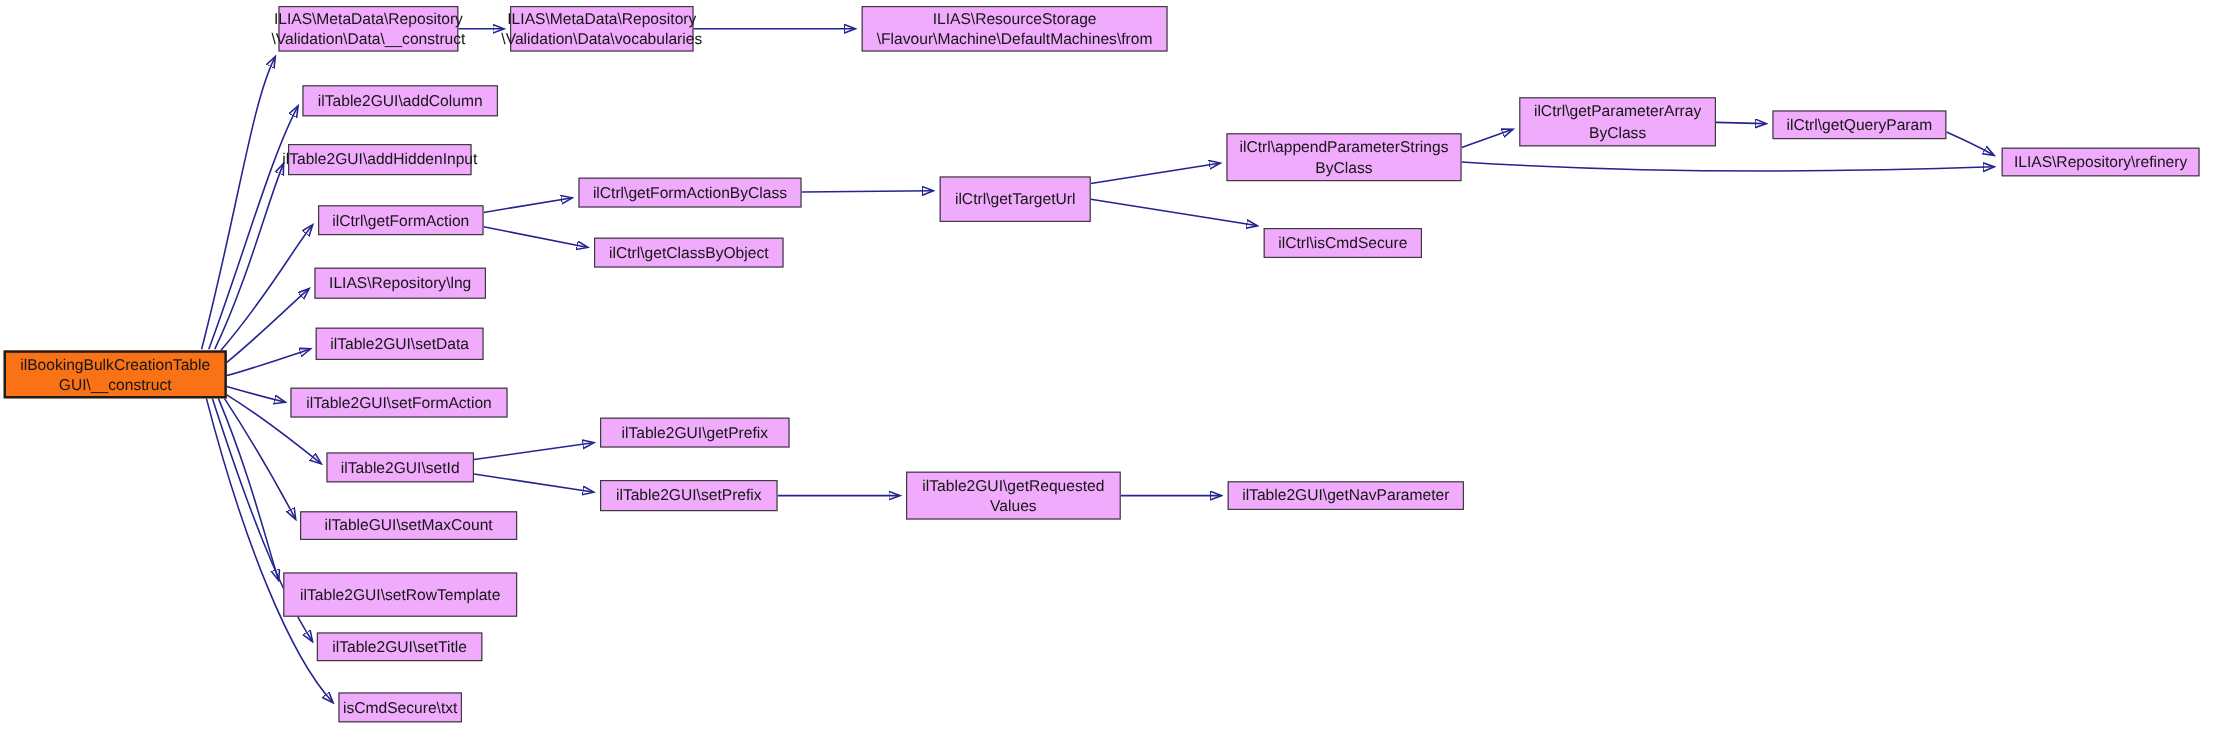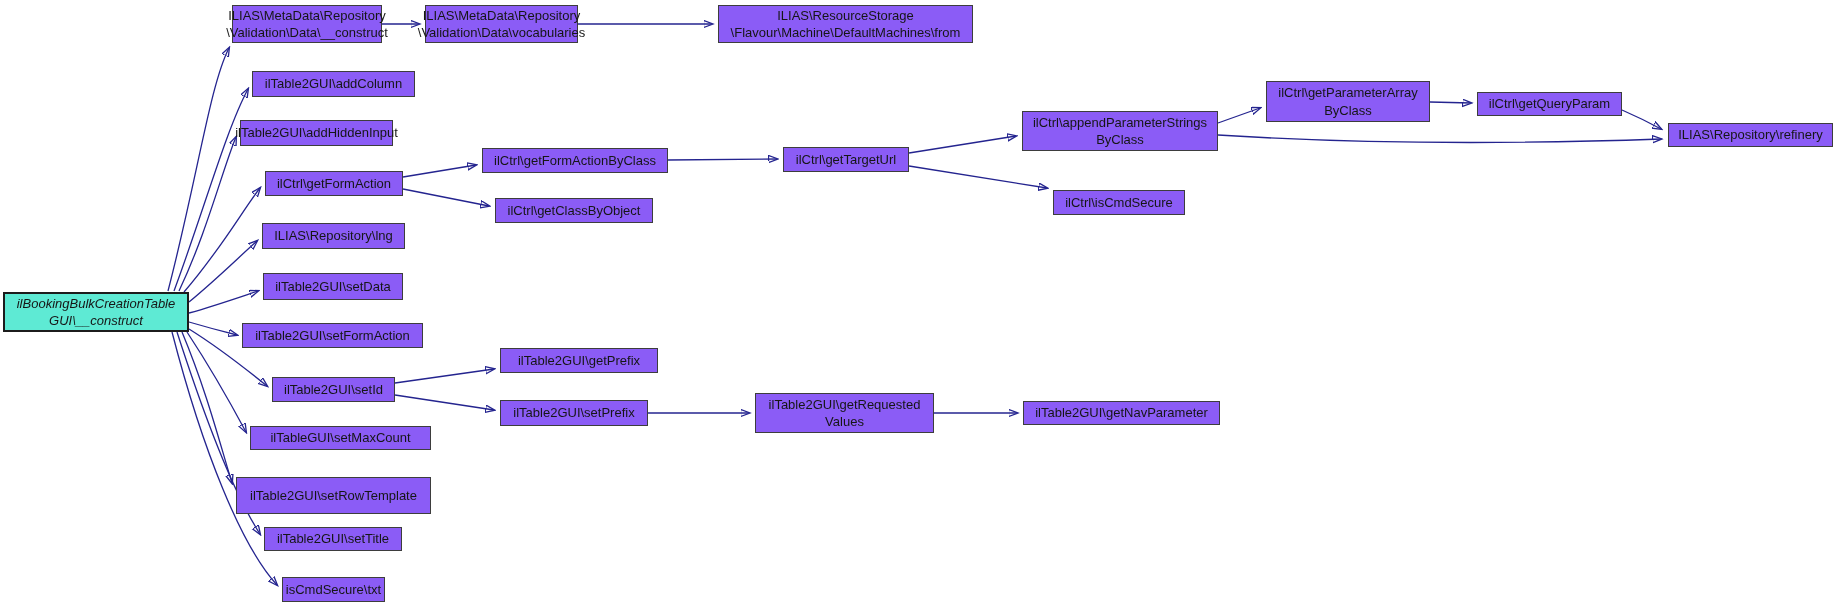--- a/index.html
+++ b/index.html
@@ -18,33 +18,32 @@
     pointer-events: none;
   }
   .edge-layer path { fill: none; stroke: #24248f; stroke-width: 1.3; }
   .node {
     position: absolute;
     box-sizing: border-box;
     display: flex;
     align-items: center;
     justify-content: center;
     text-align: center;
-    background: #8b5cf6;
+    background: #f0abfc;
     border: 1.4px solid #3d3d3d;
     color: #161616;
     font-size: 13px;
     line-height: 1.32;
     white-space: pre-line;
     cursor: pointer;
     z-index: 2;
   }
   .node.main {
-    background: #5eead4;
+    background: #f97316;
     border: 2px solid #1c1c1c;
-    font-style: italic;
   }
 </style>
 </head>
 <body>
 
 <div class="canvas">
 
   <svg class="edge-layer" width="1844" height="610" viewBox="0 0 1844 610" xmlns="http://www.w3.org/2000/svg">
     <defs>
       <marker id="arrowhead" markerWidth="11" markerHeight="9" refX="8.5" refY="4" orient="auto" markerUnits="userSpaceOnUse">
@@ -90,21 +89,21 @@
   <div class="node" style="left:425px;  top:5px;   width:153px; height:38px">ILIAS\MetaData\Repository
 \Validation\Data\vocabularies</div>
   <div class="node" style="left:718px;  top:5px;   width:255px; height:38px">ILIAS\ResourceStorage
 \Flavour\Machine\DefaultMachines\from</div>
 
   <div class="node" style="left:252px;  top:71px;  width:163px; height:26px">ilTable2GUI\addColumn</div>
   <div class="node" style="left:240px;  top:120px; width:153px; height:26px">ilTable2GUI\addHiddenInput</div>
   <div class="node" style="left:265px;  top:171px; width:138px; height:25px">ilCtrl\getFormAction</div>
   <div class="node" style="left:482px;  top:148px; width:186px; height:25px">ilCtrl\getFormActionByClass</div>
   <div class="node" style="left:495px;  top:198px; width:158px; height:25px">ilCtrl\getClassByObject</div>
-  <div class="node" style="left:783px;  top:147px; width:126px; height:25px">ilCtrl\getTargetUrl</div>
+  <div class="node" style="left:783px;  top:147px; width:126px; height:38px">ilCtrl\getTargetUrl</div>
   <div class="node" style="left:1022px; top:111px; width:196px; height:40px">ilCtrl\appendParameterStrings
 ByClass</div>
   <div class="node" style="left:1053px; top:190px; width:132px; height:25px">ilCtrl\isCmdSecure</div>
   <div class="node" style="left:1266px; top:81px;  width:164px; height:41px">ilCtrl\getParameterArray
 ByClass</div>
   <div class="node" style="left:1477px; top:92px;  width:145px; height:24px">ilCtrl\getQueryParam</div>
   <div class="node" style="left:1668px; top:123px; width:165px; height:24px">ILIAS\Repository\refinery</div>
 
   <div class="node" style="left:262px;  top:223px; width:143px; height:26px">ILIAS\Repository\lng</div>
   <div class="node" style="left:263px;  top:273px; width:140px; height:27px">ilTable2GUI\setData</div>

